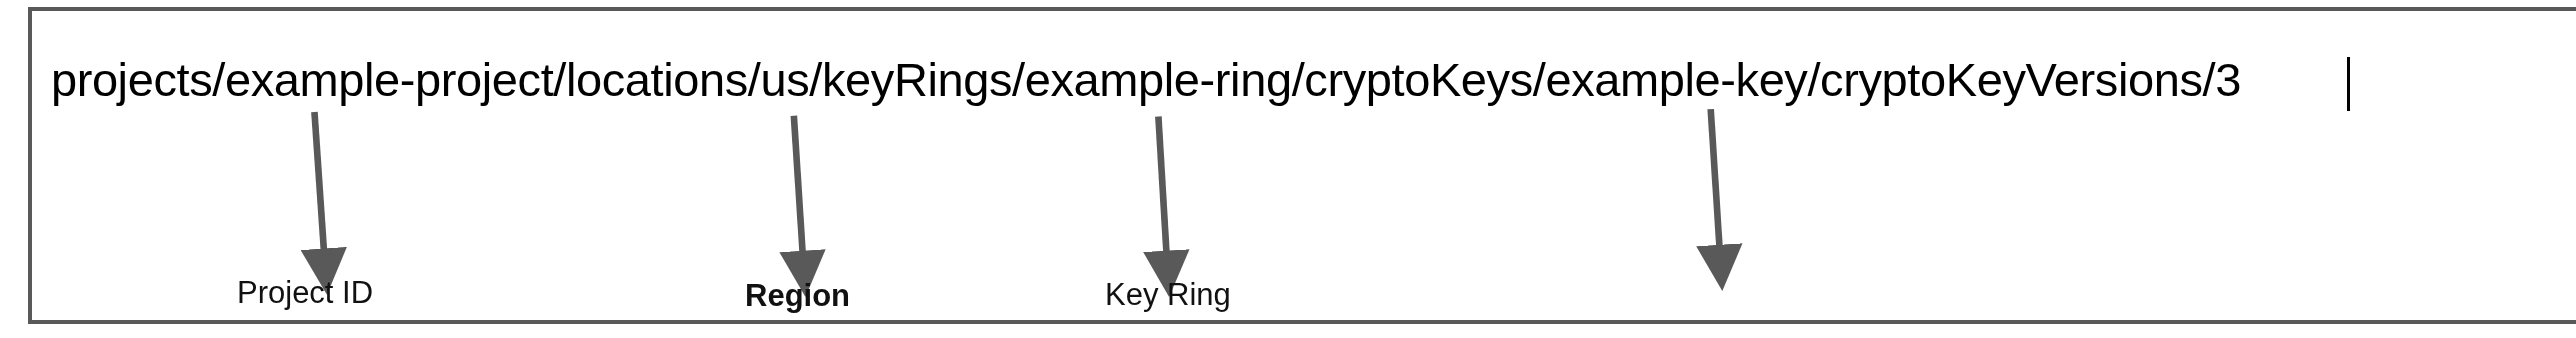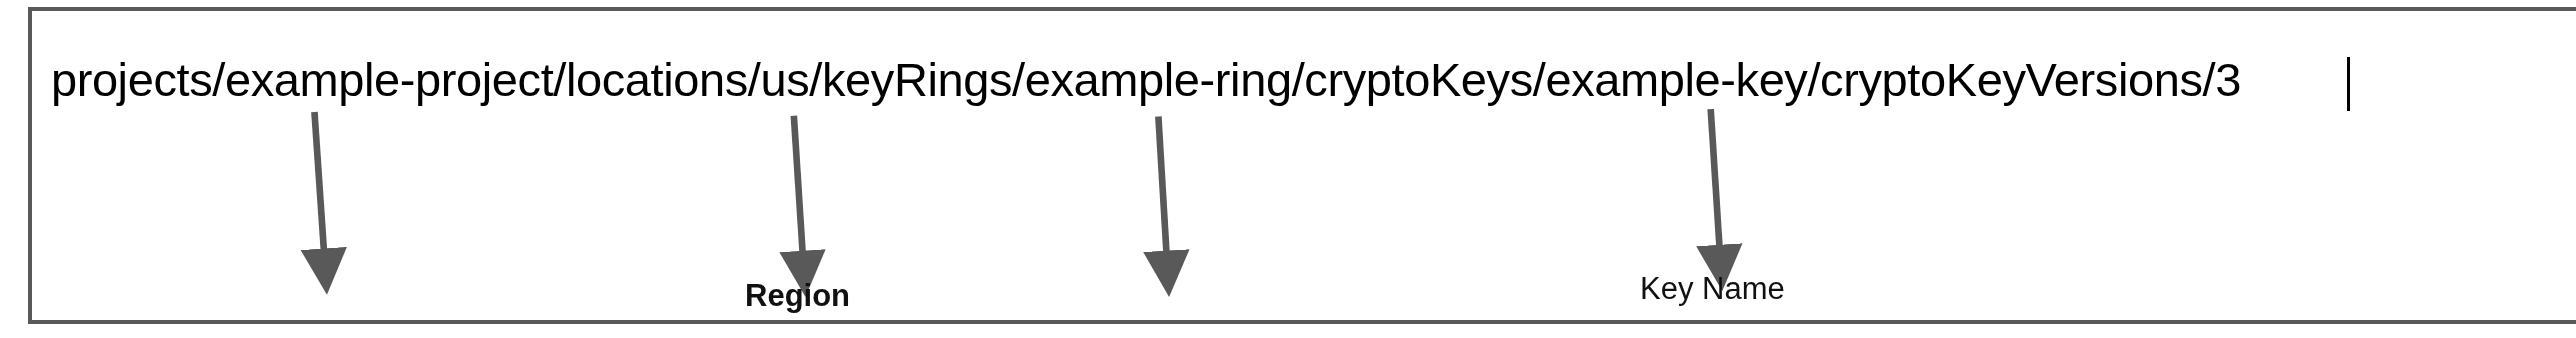--- a/index.html
+++ b/index.html
@@ -84,17 +84,18 @@
       <marker id="arrowhead" markerWidth="7" markerHeight="7" refX="2.2" refY="3.5" orient="auto" markerUnits="strokeWidth">
         <path d="M0,0 L7,3.5 L0,7 Z" fill="#595959"></path>
       </marker>
     </defs>
     <line class="callout-arrow" stroke="#595959" stroke-width="9" marker-end="url(#arrowhead)" x1="427" y1="152" x2="441" y2="357"></line>
     <line class="callout-arrow" stroke="#595959" stroke-width="9" marker-end="url(#arrowhead)" x1="1078" y1="157" x2="1091" y2="360"></line>
     <line class="callout-arrow" stroke="#595959" stroke-width="9" marker-end="url(#arrowhead)" x1="1573" y1="158" x2="1585" y2="360"></line>
     <line class="callout-arrow" stroke="#595959" stroke-width="9" marker-end="url(#arrowhead)" x1="2323" y1="148" x2="2336" y2="352"></line>
   </svg>
 
+  <div class="callout-label" style="left: 237px; top: 275px; color: rgb(17, 17, 17);">Project ID</div>
   <div class="callout-label" style="left: 745px; top: 278px; color: rgb(17, 17, 17); font-weight: bold;">Region</div>
-  <div class="callout-label" style="left: 1640px; top: 271px; color: rgb(17, 17, 17);">Key Name</div>
+  <div class="callout-label" style="left: 1105px; top: 277px; color: rgb(17, 17, 17);">Key Ring</div>
 
 </div>
 
 
 </body></html>

